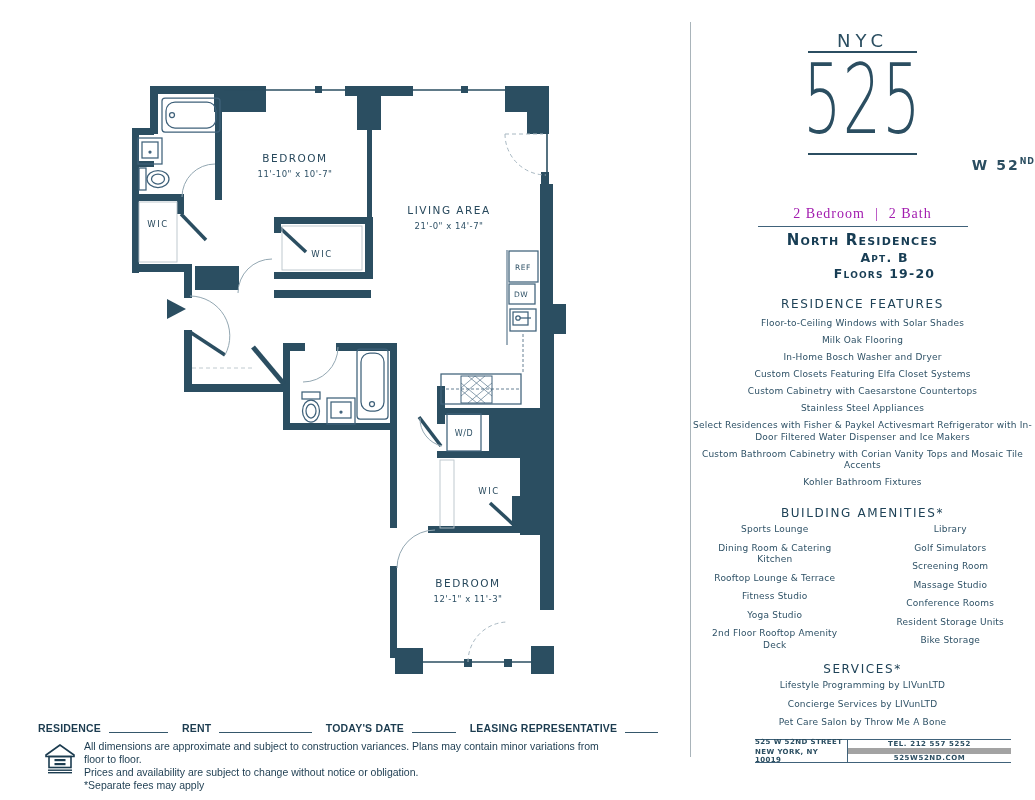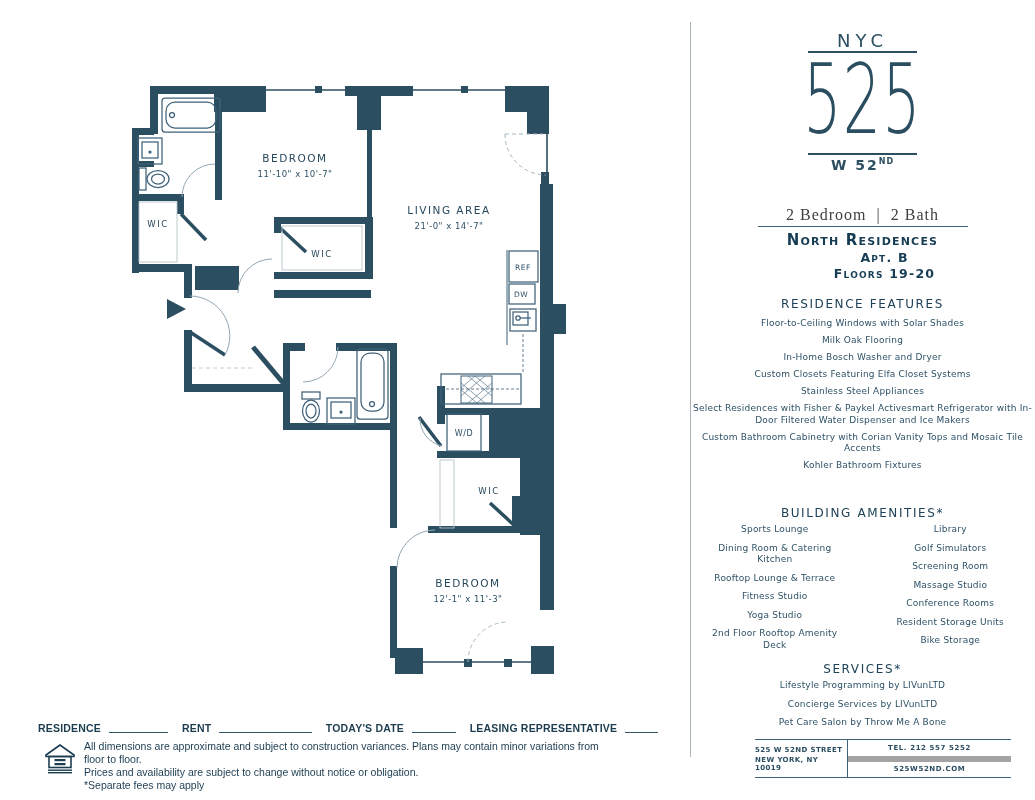--- a/index.html
+++ b/index.html
@@ -18,25 +18,25 @@
   
   #sidebar { position:absolute; left:690px; top:0; width:345px; height:800px; color:#2b4e61; }
   .sb-abs { position:absolute; left:0; width:345px; text-align:center; }
 
   #logo-city { top:30px; font-size:18px; letter-spacing:5px; color:#2b4e61; }
   .logo-rule { position:absolute; left:118px; width:109px; height:2px; background:#2b4e61; }
   #logo-rule-top { top:51px; }
   #logo-rule-bottom { top:153px; }
   #logo-number { top:47px; height:106px; font-size:97px; line-height:106px; font-weight:200;
                  color:#2b4e61; transform:scaleX(0.62); letter-spacing:2px; }
-  #logo-street { top:157px; font-size:14px; letter-spacing:2px; font-weight:600; color:#2b4e61; }
+  #logo-street { top:157px; font-size:14px; letter-spacing:2px; font-weight:600; color:#2b4e61;text-align:right; }
   #logo-street sup { font-size:8px; vertical-align:6px; letter-spacing:1px; }
 
-  #beds-baths { top:206px; font-family:"Liberation Serif", serif; font-size:16px;
-                letter-spacing:1px; color:#404040; }
+  #beds-baths { top:206px; font-family:"Liberation Serif", serif; font-size:14px;
+                letter-spacing:1px; color:#a21caf; }
   #beds-baths .sep { margin:0 10px; font-weight:400; }
   #beds-rule { position:absolute; left:68px; top:226px; width:210px; height:1px; background:#40627a; }
 
   #collection-name { top:231px; font-size:15px; font-weight:700; font-variant:small-caps;
                      letter-spacing:1.2px; color:#173d54; }
   #apt-line, #floors-line { font-size:12.5px; font-weight:700; font-variant:small-caps;
                      letter-spacing:1.2px; color:#173d54;margin-left:22px; }
   #apt-line { top:250px; } #floors-line { top:266px; }
 
   .side-heading { font-size:12px; font-weight:400; letter-spacing:1.6px; color:#1e4257; }
@@ -49,21 +49,21 @@
   #amenities-cols { top:524px; display:flex;gap:6px; }
   .amen-col { width:172px; }
   .amen-item { font-size:9px; line-height:11.5px; letter-spacing:0.2px; color:#2e5166;
                margin:0 auto 7px auto; max-width:132px; text-align:center; }
 
   #services-title { top:662px; }
   #services-list { top:680px; }
   .svc-item { font-size:9px; line-height:11.5px; letter-spacing:0.2px; color:#2e5166;
               margin:0 auto 7px auto; }
 
-  #contact-box { position:absolute; left:65px; top:739px; width:256px; height:39px;
+  #contact-box { position:absolute; left:65px; top:739px; width:256px; height:24px;
                  border-top:1px solid #40627a; border-bottom:1px solid #40627a;
                  display:flex; }
   #contact-address { width:93px; border-right:1px solid #40627a; display:flex;
                      flex-direction:column; justify-content:center; gap:2px; }
   #contact-address div { font-size:7px; letter-spacing:0.4px; font-weight:700; color:#2b4e61; }
   #contact-right { flex:1; display:flex; flex-direction:column; }
   #contact-right div { flex:1; display:flex; align-items:center; justify-content:center;
                        font-size:7px; letter-spacing:0.6px; font-weight:700; color:#2b4e61; }
   #contact-tel { border-bottom:6px solid #a3a3a3; }
 
@@ -267,20 +267,21 @@
     <div class="sb-abs" id="apt-line">Apt. B</div>
     <div class="sb-abs" id="floors-line">Floors 19-20</div>
 
     <div class="sb-abs side-heading" id="features-title">RESIDENCE FEATURES</div>
     <div class="sb-abs" id="features-list">
 
     <div class="feat-item">Floor-to-Ceiling Windows with Solar Shades</div>
         <div class="feat-item">Milk Oak Flooring</div>
         <div class="feat-item">In-Home Bosch Washer and Dryer</div>
         <div class="feat-item">Custom Closets Featuring Elfa Closet Systems</div>
+        <div class="feat-item">Custom Cabinetry with Caesarstone Countertops</div>
         <div class="feat-item">Stainless Steel Appliances</div>
         <div class="feat-item">Select Residences with Fisher &amp; Paykel Activesmart Refrigerator with In-Door Filtered Water Dispenser and Ice Makers</div>
         <div class="feat-item">Custom Bathroom Cabinetry with Corian Vanity Tops and Mosaic Tile Accents</div>
         <div class="feat-item">Kohler Bathroom Fixtures</div>
       </div>
 
     <div class="sb-abs side-heading" id="amenities-title">BUILDING AMENITIES*</div>
     <div class="sb-abs" id="amenities-cols">
       <div class="amen-col">
 

